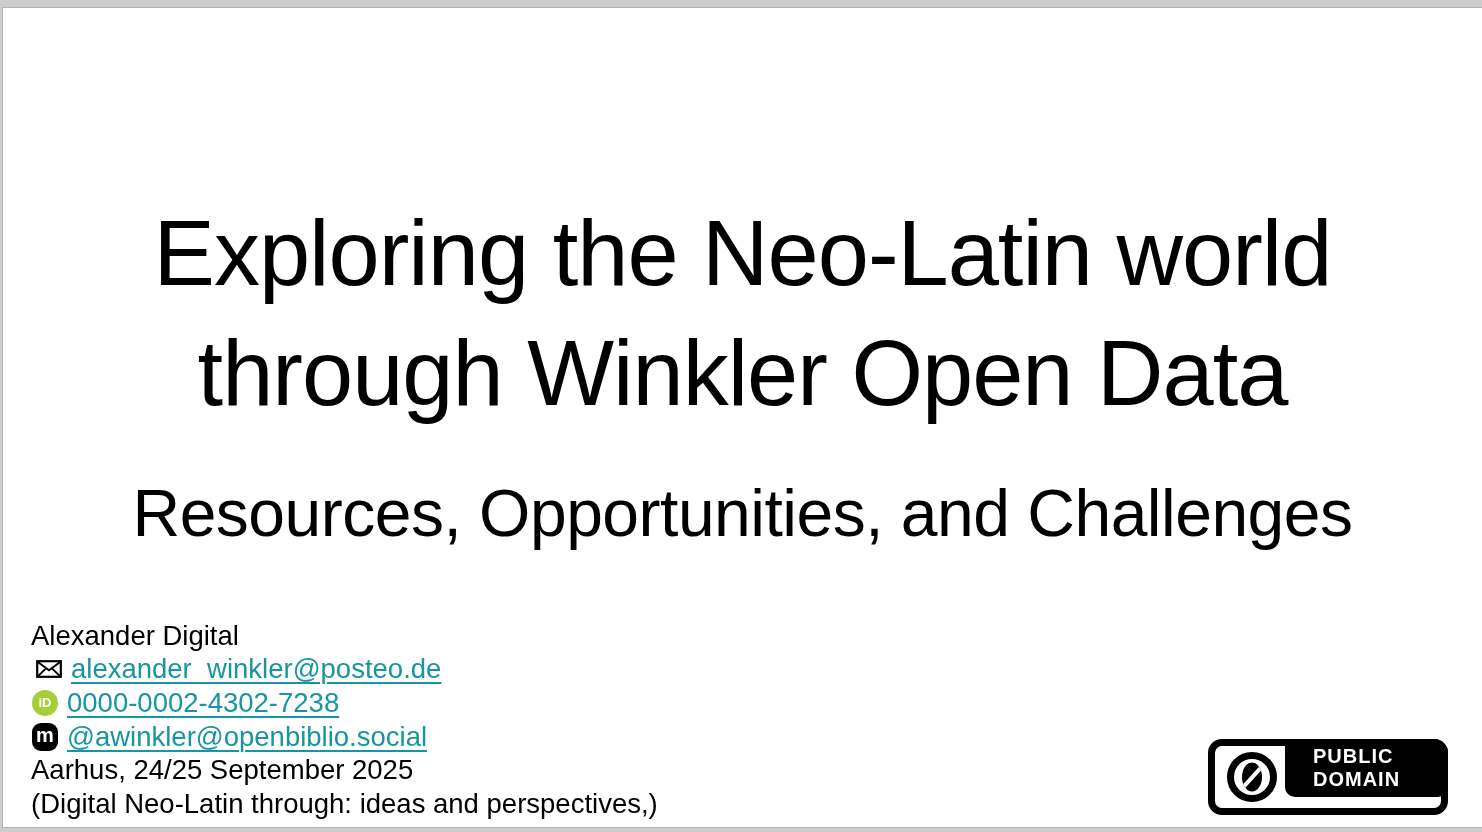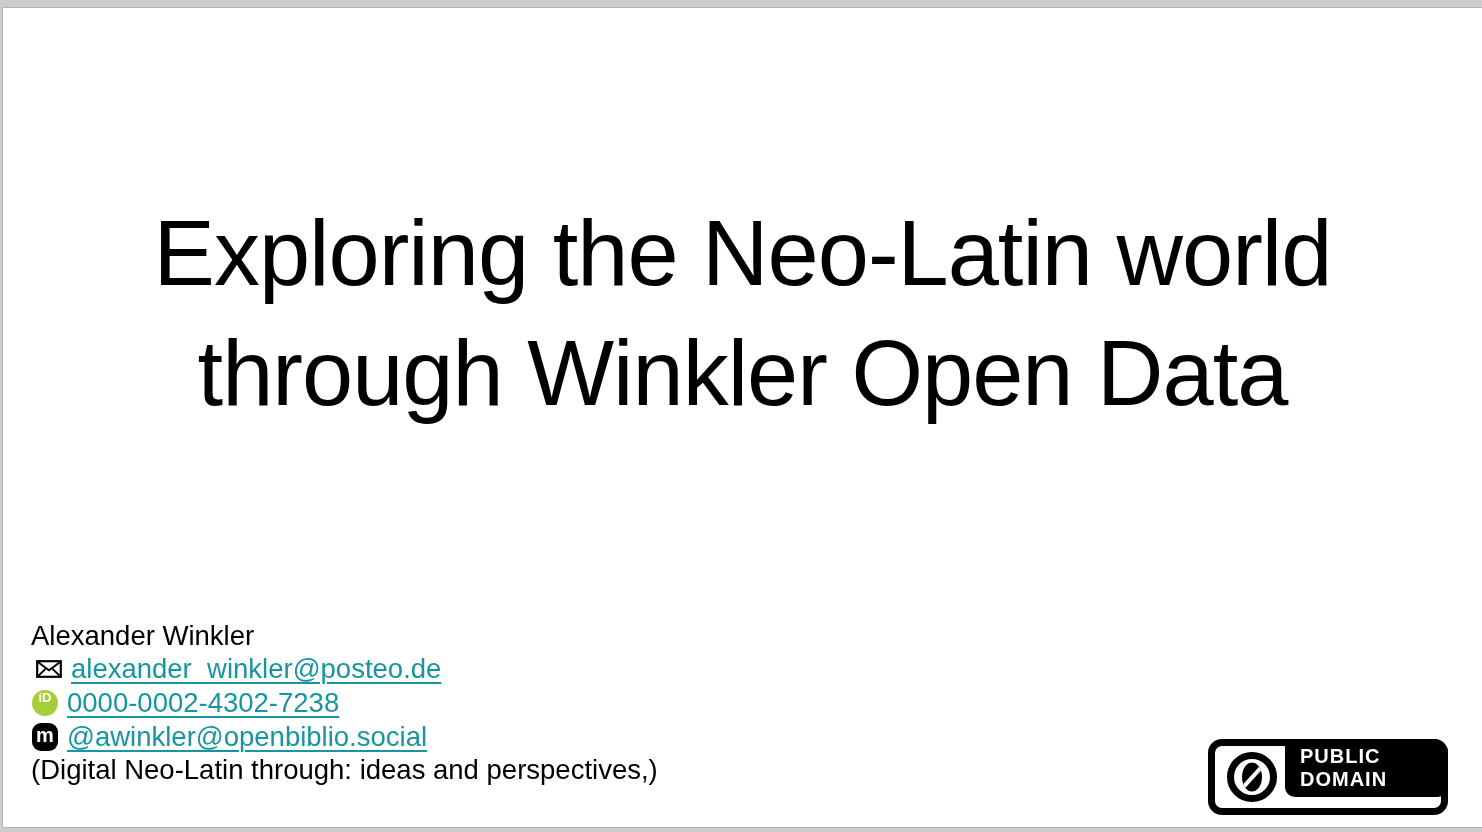--- a/index.html
+++ b/index.html
@@ -65,21 +65,21 @@
     text-underline-offset: 4px;
     cursor: pointer;
   }
   .orcid-badge {
     width: 26px; height: 26px;
     border-radius: 50%;
     background: #a6ce39;
     color: #fff;
     font-size: 13px;
     font-weight: bold;
-    display: flex; justify-content: center;
+    display: flex; align-items: center; justify-content: center;
   }
   .mastodon-badge {
     width: 26px; height: 28px;
     border-radius: 9px;
     background: #000;
     color: #fff;
     font-size: 20px;
     font-weight: bold;
     display: flex; align-items: center; justify-content: center;
     line-height: 1;
@@ -134,39 +134,40 @@
   }
   .pd-plate {
     position: absolute;
     left: 70px; top: -7px; right: -7px; bottom: 11px;
     background: #000;
     border-radius: 0 14px 10px 10px;
     color: #fff;
     display: flex;
     flex-direction: column;
     justify-content: center;
-    padding-left: 15px;
+    padding-left: 28px;
     font-weight: bold;
     font-size: 20px;
     line-height: 23px;
     letter-spacing: 1px;
   }
 </style>
 </head>
 <body>
 
 <div class="slide">
 
   <h1 class="title"><span>Exploring the Neo-Latin world</span><br><span>through Winkler Open Data</span></h1>
 
+  <h2 class="subtitle">Resources, Opportunities, and Challenges</h2>
 
   <div class="contact">
 
     <div class="contact-row">
-      <span>Alexander Winkler</span>
+      <span>Alexander Digital</span>
     </div>
 
     <div class="contact-row">
       <span class="icon-slot" style="padding-left:4px;">
         <svg width="26" height="18" viewBox="0 0 26 18">
           <rect x="1.2" y="1.2" width="23.6" height="15.6" fill="#fff" stroke="#000" stroke-width="2.2"></rect>
           <path d="M1.5 1.7 L13 10.2 L24.5 1.7 M1.8 16.4 L10 8.4 M24.2 16.4 L16 8.4" stroke="#000" stroke-width="2" fill="none"></path>
         </svg>
       </span>
       <a class="link">alexander_winkler@posteo.de</a>
@@ -183,20 +184,23 @@
 
     <div class="contact-row">
       <span class="icon-slot">
         <span class="mastodon-badge">
             <span>m</span>
           </span>
       </span>
       <a class="link">@awinkler@openbiblio.social</a>
     </div>
 
+    <div class="contact-row">
+      <span>Aarhus, 24/25 September 2025</span>
+    </div>
 
     <div class="contact-row">
       <span>(Digital Neo-Latin through: ideas and perspectives, </span>
         <span>)</span>
     </div>
 
   </div>
 
 
   <a class="pd-badge">

